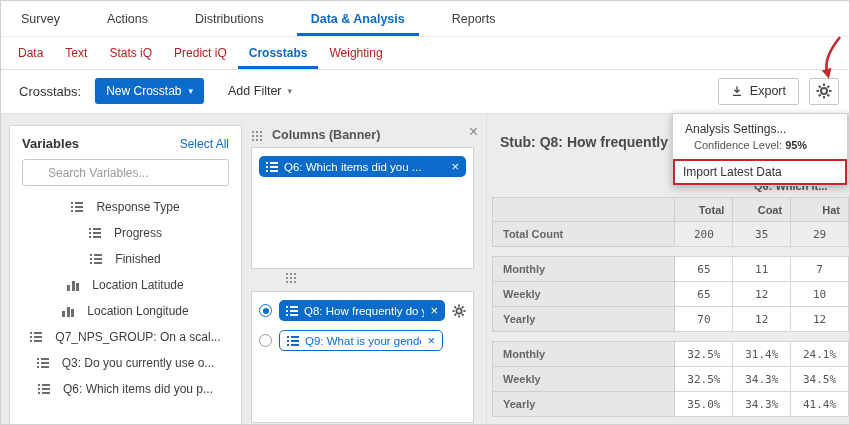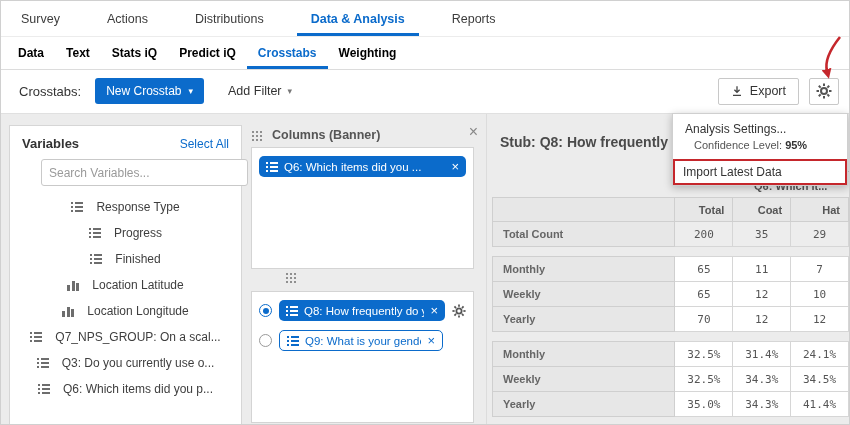--- a/index.html
+++ b/index.html
@@ -8,21 +8,21 @@
     position: relative; width: 850px; height: 425px; overflow: hidden;
     font-family: "Liberation Sans", sans-serif; background:#fff;
     border: 1px solid #d0d0d0; color:#333;
   }
   
   .topnav { height:36px; display:flex; align-items:stretch; padding-left:6px; border-bottom:1px solid #ececec; background:#fff;gap:19px; }
   .tn-item { display:flex; align-items:center; padding:0 14px; font-size:12.5px; color:#3c3c3c; cursor:pointer; }
   .tn-item.active { color:#0b6bcb; font-weight:700; box-shadow: inset 0 -3px 0 #0b6bcb; }
   
   .subnav { height:33px; display:flex; align-items:stretch; padding-left:6px; border-bottom:1px solid #dcdcdc; background:#fff; }
-  .sn-item { display:flex; align-items:center; padding:0 11px; font-size:12px; color:#000000; cursor:pointer;font-weight:bold; }
+  .sn-item { display:flex; align-items:center; padding:0 11px; font-size:12px; color:#b91c1c; cursor:pointer; }
   .sn-item.active { color:#0b6bcb; font-weight:700; box-shadow: inset 0 -3px 0 #0b6bcb; }
   
   .toolbar { height:42px; display:flex; align-items:center; padding:0 10px; background:#fff; }
   .ct-label { font-size:13px; color:#333; margin-left:8px; }
   .btn-primary { display:flex; align-items:center; gap:7px; margin-left:14px; background:#0b6bcb; color:#fff;
     border:none; border-radius:3px; padding:6px 11px; font-size:12px; font-family:inherit; cursor:pointer; }
   .chev { font-size:9px; color:#777; line-height:1; }
   .chev-white { color:#fff; }
   .add-filter { display:flex; align-items:center; gap:6px; margin-left:24px; font-size:12.5px; color:#333; cursor:pointer; }
   .spacer { flex:1; }
@@ -31,22 +31,22 @@
   .btn-gear { width:30px; height:27px; border:1px solid #c8c8c8; background:#fff; border-radius:2px;
     display:flex; align-items:center; justify-content:center; cursor:pointer; }
   
   .main { position:absolute; top:112px; left:0; right:0; bottom:0; background:#ececec; border-top:1px solid #e0e0e0; }
   
   .vars { position:absolute; left:8px; top:11px; width:233px; height:320px; background:#fff; border:1px solid #d6d6d6; }
   .vars-head { display:flex; align-items:center; justify-content:space-between; padding:10px 12px 8px; }
   .vars-title { font-size:13px; font-weight:700; color:#333; }
   .select-all { font-size:12px; color:#0b6bcb; cursor:pointer; }
   .search-wrap { padding:0 12px 8px; }
-  .search-wrap input { width:100%; height:27px; border:1px solid #c9c9c9; border-radius:3px; padding:0 7px;
-    font-size:12px; font-family:inherit; color:#ef4444;margin-left:19px; }
+  .search-wrap input { width:100%; height:27px; border:1px solid #c9c9c9; border-radius:3px; padding:0 25px;
+    font-size:12px; font-family:inherit; color:#ef4444; }
   .search-wrap input::placeholder { color:#9a9a9a; }
   .var-item { height:26px; display:flex; align-items:center; gap:13px; padding:0 8px; font-size:12px; color:#3e3e3e; cursor:pointer; white-space:nowrap;justify-content:center; }
   
   .icon-list { width:12px; height:10px; flex:0 0 auto; color:#6d6d6d;
     background-image:linear-gradient(currentColor,currentColor),linear-gradient(currentColor,currentColor),
       linear-gradient(currentColor,currentColor),linear-gradient(currentColor,currentColor),
       linear-gradient(currentColor,currentColor),linear-gradient(currentColor,currentColor);
     background-position:0 0,4px 0,0 4px,4px 4px,0 8px,4px 8px;
     background-size:2px 2px,8px 2px,2px 2px,8px 2px,2px 2px,8px 2px; background-repeat:no-repeat; }
   .icon-bars { width:12px; height:11px; flex:0 0 auto; color:#6d6d6d;

